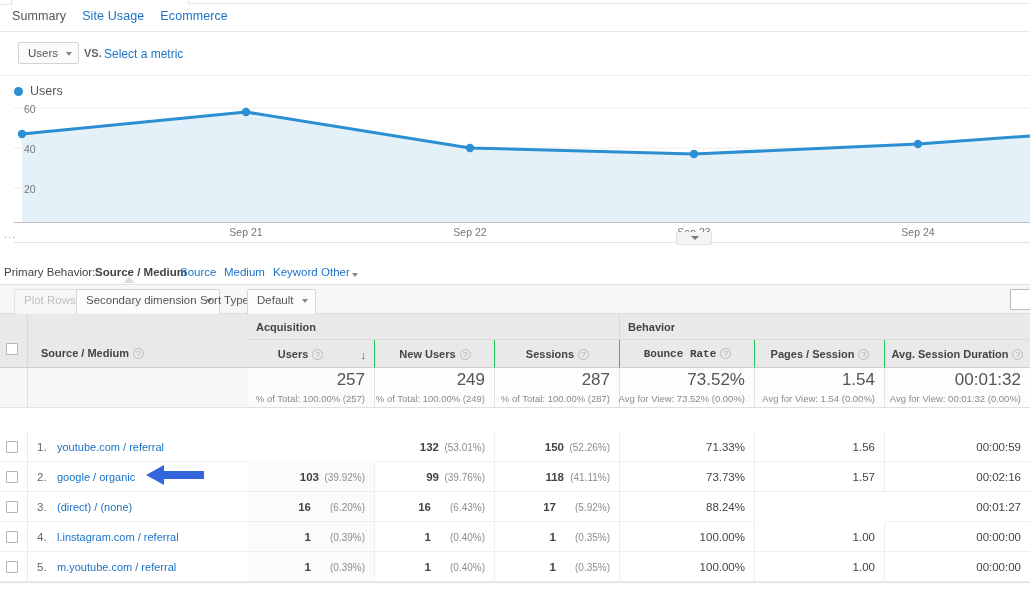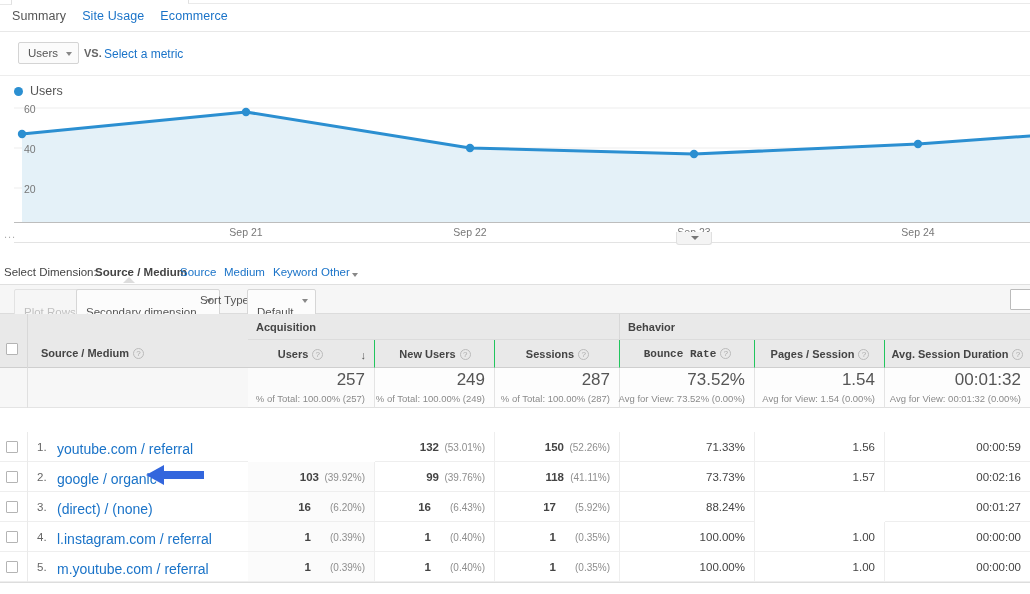--- a/index.html
+++ b/index.html
@@ -99,21 +99,21 @@
     border-bottom:6px solid #ddd;
   }
 
   
   .toolbar {
     position:absolute; left:0; top:284px; width:1030px; height:30px;
     background:#f6f6f6; border-top:1px solid #e0e0e0; border-bottom:1px solid #dcdcdc;
   }
   .btn {
     position:absolute; height:32px; border:1px solid #d6d6d6; border-radius:2px;
-    background:#fcfcfc; font-size:11.5px; color:#555; line-height:20px; padding:12px 9px;
+    background:#fcfcfc; font-size:11.5px; color:#555; line-height:20px; padding:0 9px;
   }
   .btn.disabled { color:#c0c0c0; background:#f6f6f6; border-color:#e2e2e2; }
   .btn.drop { padding-right:22px; }
   .btn .caret {
     position:absolute; right:7px; top:9px;
     width:0;height:0;border-left:3.5px solid transparent;border-right:3.5px solid transparent;
     border-top:4px solid #888;
   }
   .sorttypelbl { position:absolute; left:200px; top:9px; font-size:11.5px; color:#555; }
   .searchbox {
@@ -168,21 +168,21 @@
   .totcell .sub {
     position:absolute; right:9px; top:25px; font-size:9.5px; color:#8a8a8a; white-space:nowrap;
   }
 
   
   .row { position:absolute; left:0; width:1030px; height:30px; }
   .rowleft { position:absolute; left:0; top:0; width:248px; height:30px; border-bottom:1px solid #eee; }
   .rowleftdiv { position:absolute; left:27px; top:0; width:1px; height:30px; background:#eaeaea; }
   .row .cbwrap { position:absolute; left:6px; top:9px; }
   .row .idx { position:absolute; left:37px; top:9px; font-size:11.5px; color:#666; }
-  .row .nm { position:absolute; left:57px; top:9px; font-size:14px; color:#1a73c8; }
+  .row .nm { position:absolute; left:57px; top:9px; font-size:11px; color:#1a73c8; }
   .cell {
     position:absolute; top:0; height:30px; border-right:1px solid #eee; border-bottom:1px solid #eee;
   }
   .cell.tint { background:#fbfbfb; }
   .cell .v { position:absolute; top:9px; font-size:11.5px; color:#444; font-weight:bold; white-space:nowrap; }
   .cell .p { position:absolute; top:10px; font-size:10px; color:#8e8e8e; white-space:nowrap; }
   .cell .plain { position:absolute; right:9px; top:9px; font-size:11.5px; color:#444; white-space:nowrap; }
   .tablebottom { position:absolute; left:0; width:1030px; height:1px; background:#ddd; }
 
   
@@ -244,21 +244,21 @@
     <div class="xtick" style="left:456px;">Sep 22</div>
     <div class="xtick" style="left:680px;">Sep 23</div>
     <div class="xtick" style="left:904px;">Sep 24</div>
   </div>
   <div class="chartunderline"></div>
   <div class="collapse">
     <i></i>
   </div>
 
   <div class="pdrow">
-    <div class="pdlabel">Select Dimension:</div>
+    <div class="pdlabel">Primary Behavior:</div>
     <div class="pd active" style="left:95px;">Source / Medium</div>
     <div class="pd link" style="left:180px;">Source</div>
     <div class="pd link" style="left:224px;">Medium</div>
     <div class="pd link" style="left:273px;">Keyword</div>
     <div class="pd link" style="left:321px;">Other</div>
     <i class="pdcaret" style="left:352px; top:9px;"></i>
     <div class="pdarrow"></div>
   </div>
 
   <div class="toolbar">

